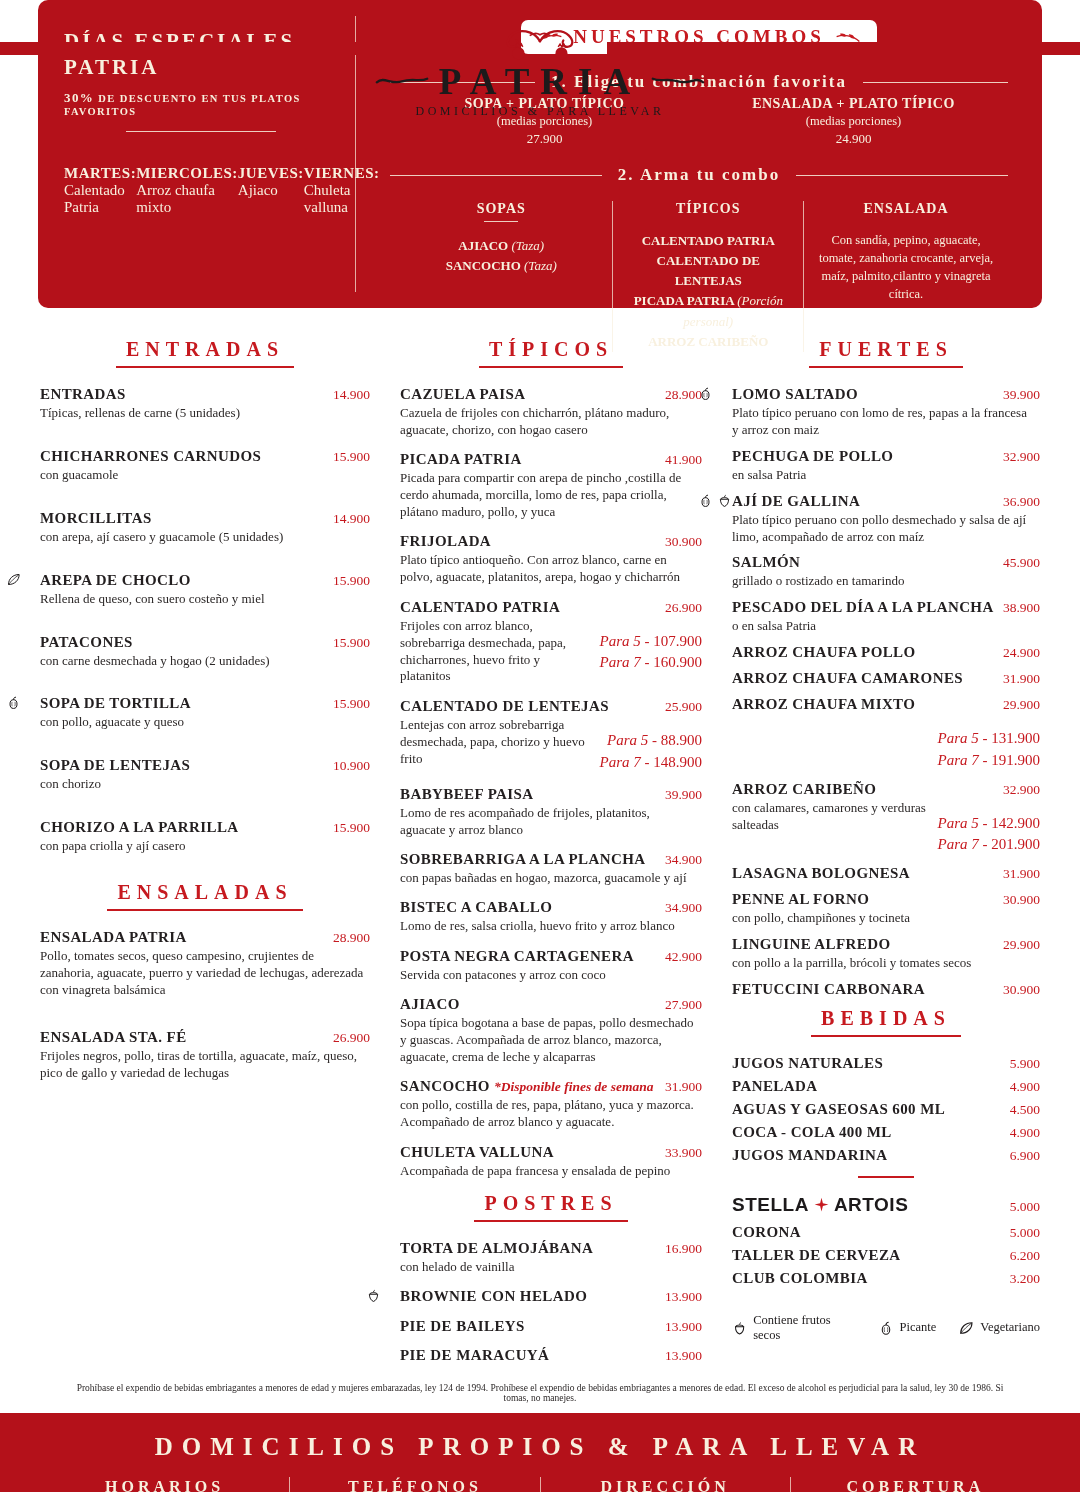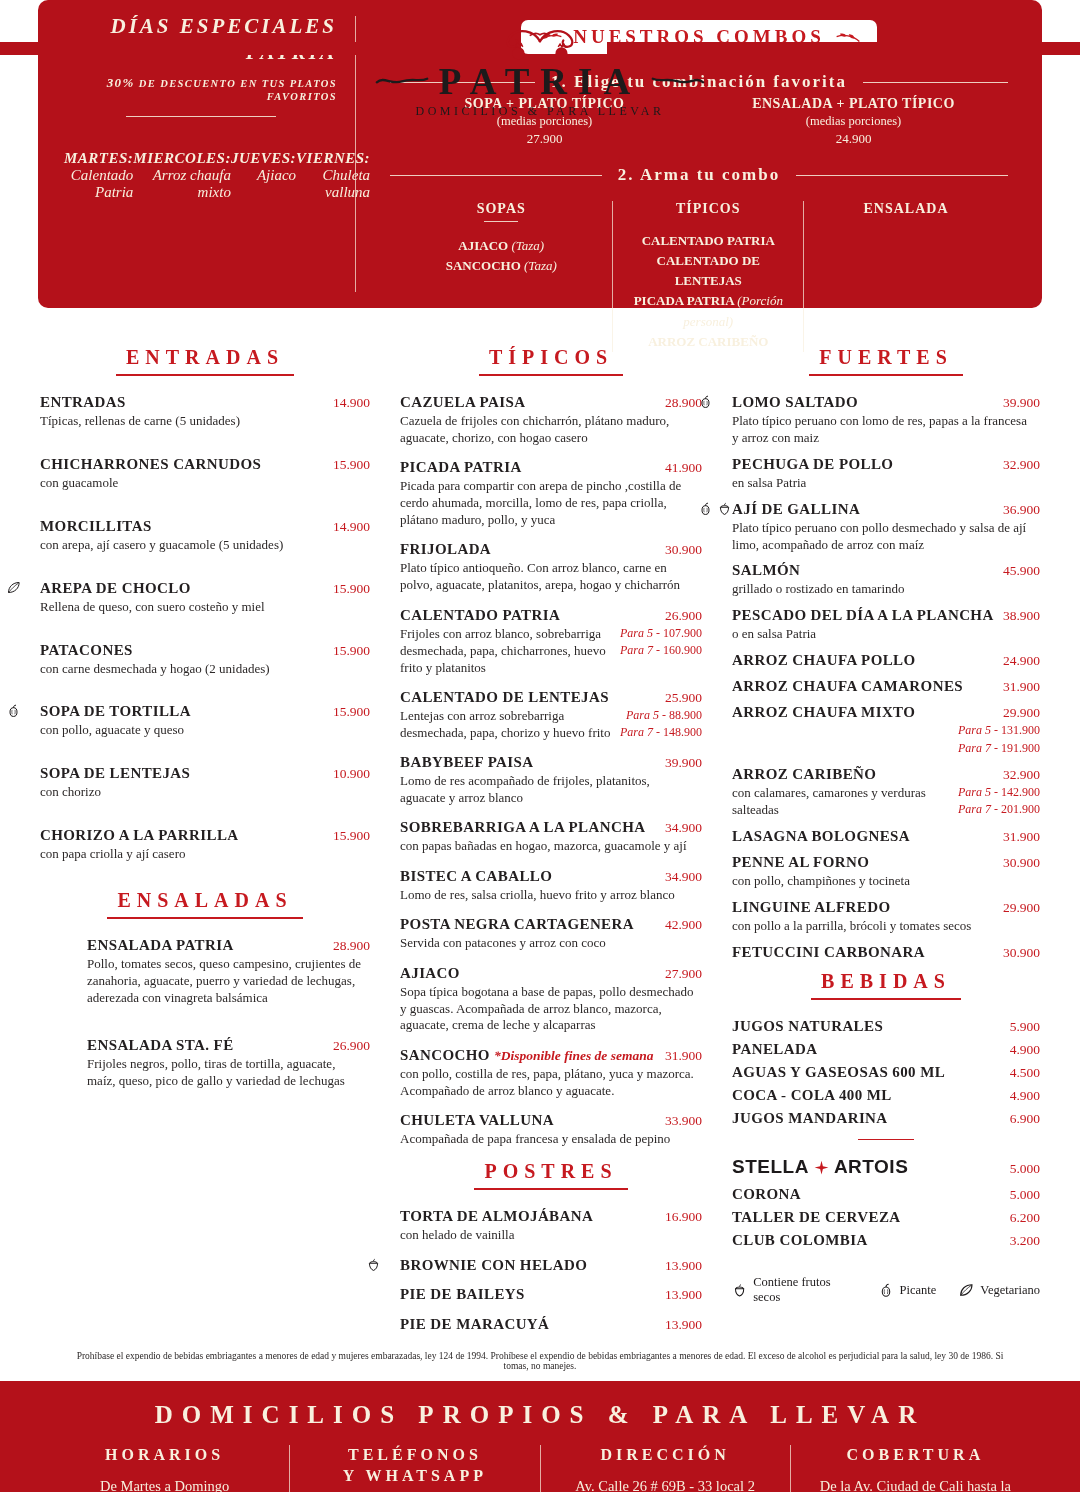--- a/index.html
+++ b/index.html
@@ -23,21 +23,21 @@
   .stripe .bar.r{flex:1;}
   .ornament{position:absolute;left:50%;top:26px;transform:translateX(-50%);color:var(--red);}
   .brandrow{position:absolute;top:60px;left:0;width:100%;text-align:center;}
   .brand{display:inline-flex;align-items:center;gap:10px;}
   .brand h1{font-size:37px;font-weight:bold;letter-spacing:11px;color:#1d1a1b;}
   .swash{color:#1d1a1b;}
   .tagline{position:absolute;top:104px;left:0;width:100%;text-align:center;font-size:12px;letter-spacing:3.5px;color:#1d1a1b;}
 
   
   .promo{margin:0 38px;height:308px;background:var(--red);border-radius:10px;display:flex;color:var(--cream);}
-  .specials{width:317px;padding:13px 18px 0 26px;text-align:right;font-style:italic;}
+  .specials{width:317px;padding:28px 18px 0 26px;text-align:left;}
   .sp-title{font-size:21px;font-weight:bold;letter-spacing:3px;line-height:1.25;}
   .sp-sub{margin-top:9px;font-size:10.5px;letter-spacing:1.4px;font-weight:bold;}
   .sp-sub .pct{font-size:13px;}
   .sp-line{width:150px;height:1px;background:rgba(248,240,222,.85);margin:14px auto 6px;}
   .sp-days{display:flex;flex-direction:row;}
   .sp-day{margin-top:27px;font-size:15px;}
   .sp-day b{font-weight:bold;letter-spacing:.5px;}
   .promo .vline{width:1px;background:rgba(248,240,222,.7);margin:16px 0;}
   .combos{flex:1;padding:20px 34px 0;}
   .badge-row{text-align:center;}
@@ -55,36 +55,36 @@
   .combo-group.g0{width:36%;}
   .combo-group.g1{width:31%;border-left:1px solid rgba(248,240,222,.7);border-right:1px solid rgba(248,240,222,.7);}
   .combo-group.g2{width:33%;}
   .cg-title{font-size:14px;font-weight:bold;letter-spacing:1px;}
   .combo-group.g0 .cg-title::after{content:"";display:block;width:34px;height:1px;background:rgba(248,240,222,.85);margin:4px auto 0;}
   .cg-items{margin-top:14px;font-size:13px;line-height:1.55;font-weight:bold;}
   .cg-items i{font-weight:normal;}
   .cg-desc{margin-top:14px;font-size:12.5px;line-height:1.45;}
 
   
-  .menu{display:grid;grid-template-columns:330px 302px 308px;column-gap:30px;padding:32px 40px 0;flex:1;}
+  .menu{display:grid;grid-template-columns:330px 302px 308px;column-gap:30px;padding:24px 40px 0;flex:1;}
   .sec-head{text-align:center;margin:6px 0 18px;}
   .sec-head span{display:inline-block;color:var(--accent);font-size:20px;font-weight:bold;letter-spacing:6px;border-bottom:2px solid var(--accent);padding:0 10px 5px;}
   .mi{position:relative;}
   .col0 .mi{margin-bottom:26px;}
-  .col0 .sec1 .mi{margin-bottom:30px;margin-left:47px;}
+  .col0 .sec1 .mi{margin-bottom:30px;}
   .col1 .mi{margin-bottom:12.5px;}
   .col2 .mi{margin-bottom:9px;}
   .mi-icons{position:absolute;left:-34px;top:0;display:flex;gap:4px;color:#1d1a1b;}
   .mi-top{display:flex;align-items:baseline;}
   .mi-name{font-size:15px;font-weight:bold;letter-spacing:.4px;flex:1;padding-right:8px;}
   .mi-rednote{color:var(--accent);font-style:italic;font-weight:bold;font-size:13.5px;letter-spacing:0;}
   .mi-price{color:var(--accent);font-size:13.5px;white-space:nowrap;}
   .mi-body{display:flex;align-items:flex-start;}
   .mi-desc{flex:1;font-size:13px;line-height:1.3;color:#2c2828;padding-right:6px;margin-top:2px;}
-  .mi-extras{text-align:right;white-space:nowrap;color:var(--accent);font-size:12px;line-height:1.45;margin-top:1px;}
+  .mi-extras{text-align:right;white-space:nowrap;color:var(--accent);font-size:15px;line-height:1.45;margin-top:15px;}
   .mi-extras i{font-style:italic;}
   
   .drink{display:flex;align-items:baseline;margin-bottom:6px;}
   .d-name{flex:1;font-size:15px;font-weight:bold;letter-spacing:.4px;}
   .d-price{color:var(--accent);font-size:13.5px;}
   .d-div{width:56px;height:1.5px;background:var(--accent);margin:12px auto 16px;}
   .stella{display:inline-flex;align-items:center;gap:5px;font-family:"Liberation Sans","DejaVu Sans",sans-serif;font-size:19px;font-weight:bold;letter-spacing:.5px;color:#1d1a1b;}
   .stella svg{color:var(--accent);}
   .drink.big{margin-bottom:8px;}
   .legend{display:flex;justify-content:flex-start;gap:22px;margin-top:26px;font-size:12.5px;color:#1d1a1b;}
@@ -263,20 +263,21 @@
             <div class="cg-title">TÍPICOS</div>
             <div class="cg-items">
               <div>CALENTADO PATRIA</div>
               <div>CALENTADO DE LENTEJAS</div>
               <div>PICADA PATRIA <i>(Porción personal)</i></div>
               <div>ARROZ CARIBEÑO</div>
             </div>
           </div>
           <div class="combo-group g2">
             <div class="cg-title">ENSALADA</div>
+            <div class="cg-desc">Con sandía, pepino, aguacate, tomate, zanahoria crocante, arveja, maíz, palmito,cilantro y vinagreta cítrica.</div>
           </div>
         </div>
     </div>
   </section>
 
   <main class="menu" id="menu">
       <div class="menu-col col0">
         <section class="menu-section sec0">
           <div class="sec-head"><span>ENTRADAS</span></div>
           <div class="mi">

